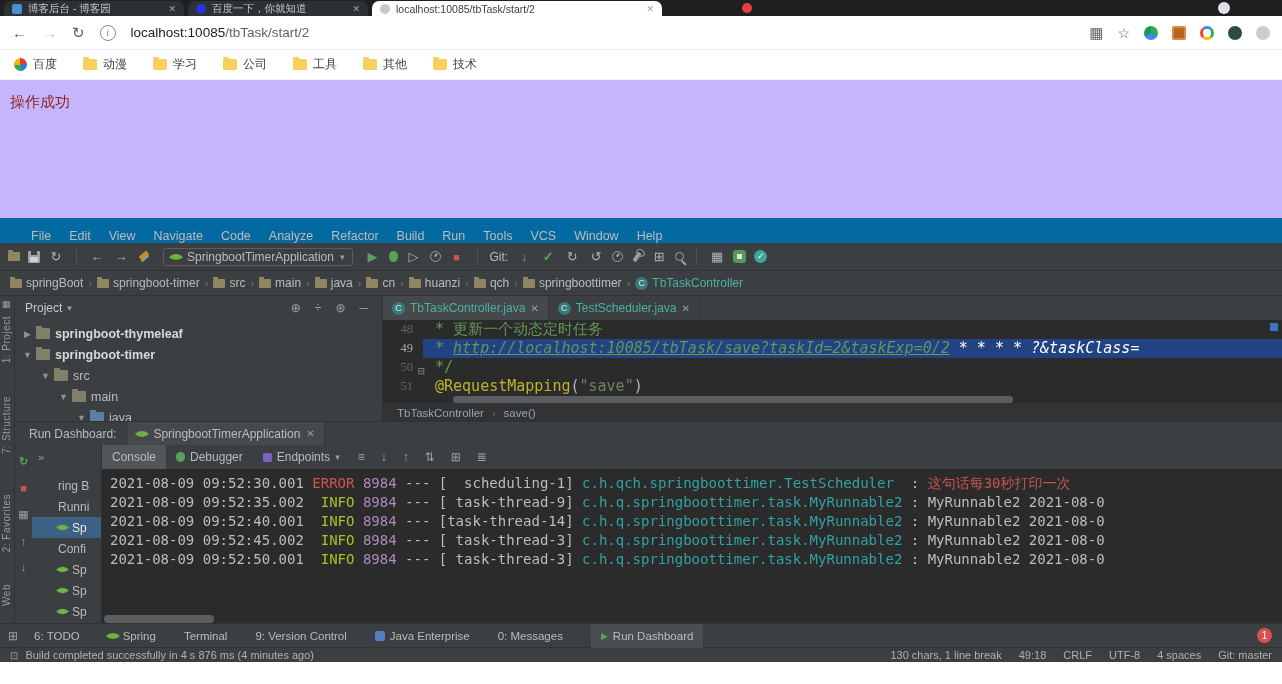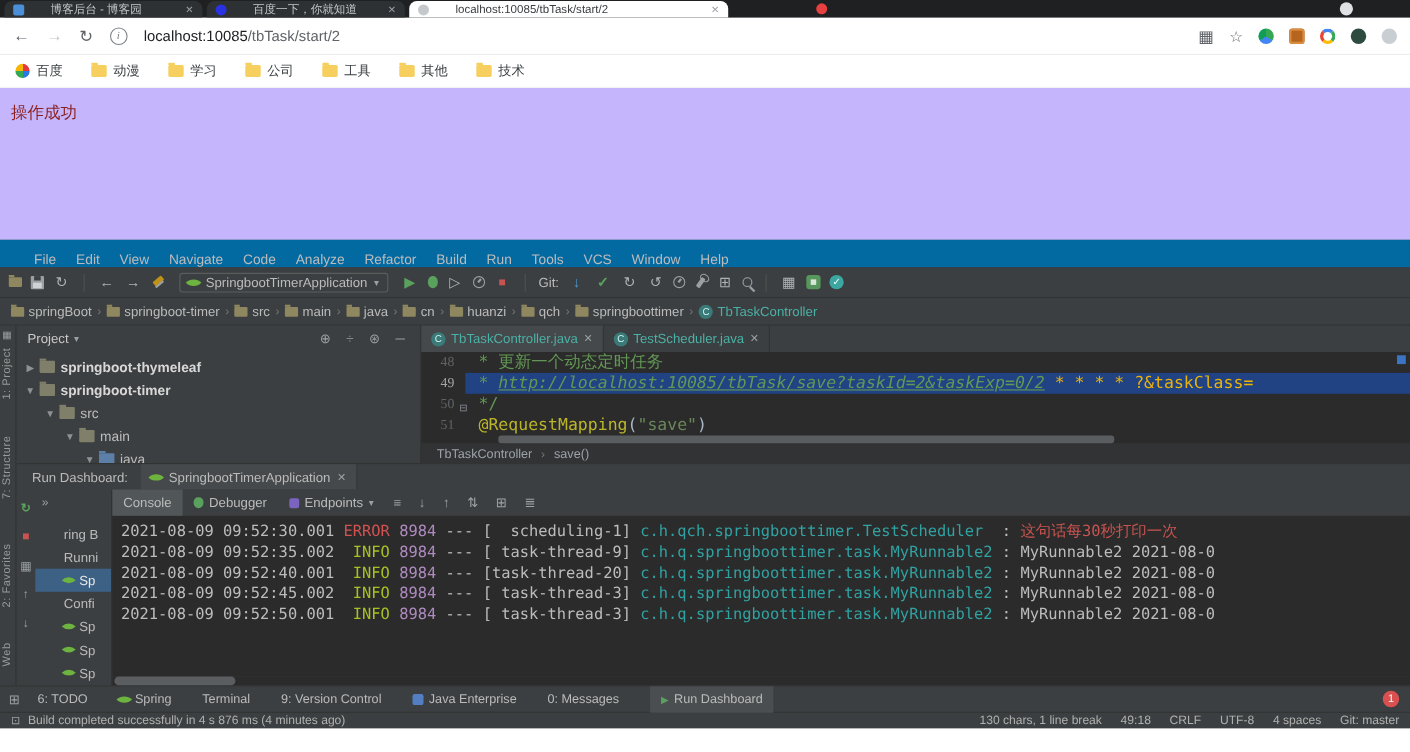--- a/index.html
+++ b/index.html
@@ -1,21 +1,21 @@
 <!DOCTYPE html>
 <html><head>
 <meta charset="utf-8">
 <style>
 *{margin:0;padding:0;box-sizing:border-box}
 html,body{width:1282px;height:684px;overflow:hidden;background:#fff}
 .screen{position:relative;width:1282px;height:684px;font-family:"Liberation Sans",sans-serif}
 
 
 .tabstrip{height:16px;background:#1e2022;position:relative;display:flex;align-items:flex-end}
-.btab{position:relative;height:15px;width:180px;background:#2e3134;border-radius:7px 7px 0 0;display:flex;align-items:center;gap:24px;padding:0 8px;margin-left:4px;overflow:hidden;flex:none}
+.btab{position:relative;height:15px;width:180px;background:#2e3134;border-radius:7px 7px 0 0;display:flex;align-items:center;gap:6px;padding:0 8px;margin-left:4px;overflow:hidden;flex:none}
 .btab.active{background:#fff;width:290px}
 .btab-label{font-size:10.5px;color:#c3c6c9;white-space:nowrap;overflow:hidden;flex:1}
 .btab.active .btab-label{color:#3a3d40}
 .btab-close{font-size:9px;color:#9aa0a6}
 .fav{width:10px;height:10px;border-radius:2px;flex:none}
 .fav.f0{background:#4a90d9}
 .fav.f1{background:#2932e1;border-radius:50%}
 .fav.f2{background:#c6c9cc;border-radius:50%}
 .red-dot{position:absolute;left:742px;bottom:3px;width:10px;height:10px;border-radius:50%;background:#e64040}
 .tab-avatar{position:absolute;right:52px;bottom:2px;width:12px;height:12px;border-radius:50%;background:#dfe1e5}
@@ -109,21 +109,21 @@
 .codewrap{flex:1;display:flex;flex-direction:column;min-height:0;position:relative}
 .clines{flex:1;font-family:"DejaVu Sans Mono",monospace;font-size:15px;line-height:19px;overflow:hidden}
 .crow{display:flex;height:19px}
 .gut{width:40px;flex:none;color:#606366;text-align:right;padding-right:10px;font-size:12.5px;font-family:Liberation Serif, serif;position:relative}
 .crow.sel .gut{color:#a6a6a6}
 .ctext{flex:1;white-space:pre;padding-left:12px;overflow:hidden}
 .crow.sel .ctext{background:#214283}
 .fold{position:absolute;right:-2px;top:4px;font-size:9px;color:#8a9199}
 .cmt{color:#629755}
 .lnk{color:#629755;font-style:italic;text-decoration:underline}
-.lnk2{color:#eab308;}
+.lnk2{color:#ffffff;font-style:italic}
 .ann{color:#BBB529}
 .str{color:#6A8759}
 .pln{color:#A9B7C6}
 .hscroll{height:7px;display:flex;flex:none}
 .hthumb{margin-left:70px;width:560px;background:#595d5f;border-radius:3px}
 .blue-mark{position:absolute;right:4px;top:3px;width:8px;height:8px;background:#3c74c4}
 .ecrumb{height:18px;background:#313335;border-top:1px solid #323232;display:flex;align-items:center;gap:6px;padding-left:14px;font-size:11.5px;color:#9da2a8;flex:none}
 
 .dash{height:202px;border-top:1px solid #323232;display:flex;flex-direction:column;background:#3c3f41;min-height:0}
 .dash-head{height:23px;display:flex;align-items:center;gap:12px;padding-left:14px;flex:none}
@@ -510,21 +510,21 @@
                 <span class="cic">≡</span>
                 <span class="cic">↓</span>
                 <span class="cic">↑</span>
                 <span class="cic">⇅</span>
                 <span class="cic">⊞</span>
                 <span class="cic">≣</span>
               </div>
               <div class="cout" id="cout">
                   <div class="lline"><span class="lt">2021-08-09 09:52:30.001 </span><span class="err">ERROR</span><span class="lt"> </span><span class="lpid">8984</span><span class="lt"> --- [  scheduling-1] </span><span class="llog">c.h.qch.springboottimer.TestScheduler </span><span class="lt"> : </span><span class="lcn">这句话每30秒打印一次</span></div>
                   <div class="lline"><span class="lt">2021-08-09 09:52:35.002 </span><span class="inf"> INFO</span><span class="lt"> </span><span class="lpid">8984</span><span class="lt"> --- [ task-thread-9] </span><span class="llog">c.h.q.springboottimer.task.MyRunnable2</span><span class="lt"> : </span><span class="lpln">MyRunnable2 2021-08-0</span></div>
-                  <div class="lline"><span class="lt">2021-08-09 09:52:40.001 </span><span class="inf"> INFO</span><span class="lt"> </span><span class="lpid">8984</span><span class="lt"> --- [task-thread-20] </span><span class="llog">c.h.q.springboottimer.task.MyRunnable2</span><span class="lt"> : </span><span class="lpln">MyRunnable2 2021-08-0</span></div>
+                  <div class="lline"><span class="lt">2021-08-09 09:52:40.001 </span><span class="inf"> INFO</span><span class="lt"> </span><span class="lpid">8984</span><span class="lt"> --- [task-thread-14] </span><span class="llog">c.h.q.springboottimer.task.MyRunnable2</span><span class="lt"> : </span><span class="lpln">MyRunnable2 2021-08-0</span></div>
                   <div class="lline"><span class="lt">2021-08-09 09:52:45.002 </span><span class="inf"> INFO</span><span class="lt"> </span><span class="lpid">8984</span><span class="lt"> --- [ task-thread-3] </span><span class="llog">c.h.q.springboottimer.task.MyRunnable2</span><span class="lt"> : </span><span class="lpln">MyRunnable2 2021-08-0</span></div>
                   <div class="lline"><span class="lt">2021-08-09 09:52:50.001 </span><span class="inf"> INFO</span><span class="lt"> </span><span class="lpid">8984</span><span class="lt"> --- [ task-thread-3] </span><span class="llog">c.h.q.springboottimer.task.MyRunnable2</span><span class="lt"> : </span><span class="lpln">MyRunnable2 2021-08-0</span></div>
                 </div>
               <div class="chscroll">
                   <div class="chthumb"></div>
                 </div>
             </div>
           </div>
         </div>
       </div>

